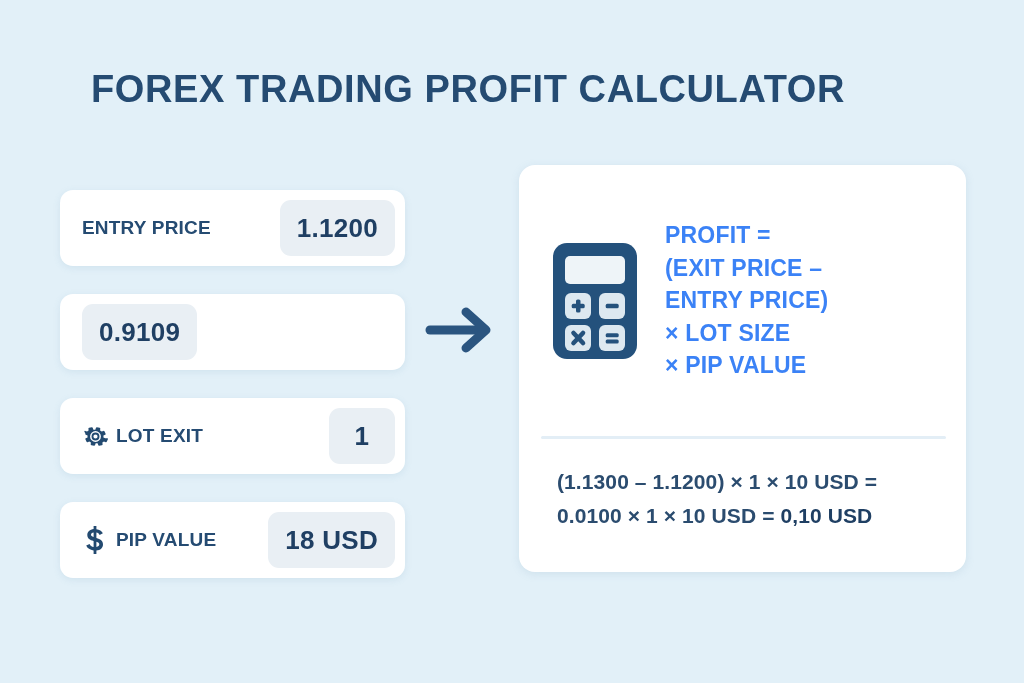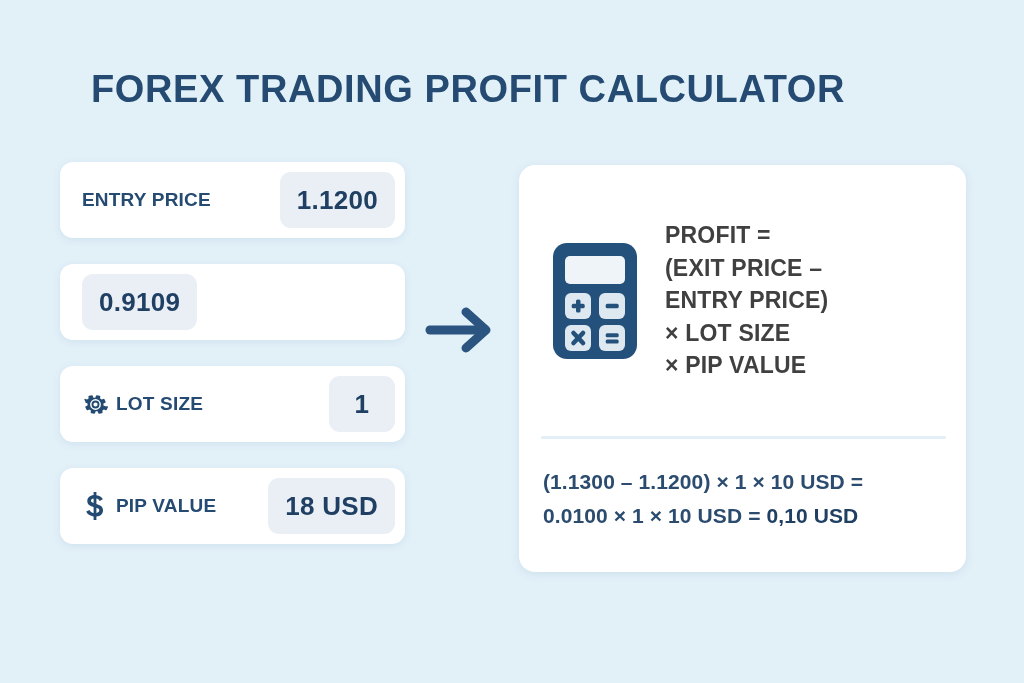--- a/index.html
+++ b/index.html
@@ -40,20 +40,21 @@
   .input-card {
     position: relative;
     height: 76px;
     margin-bottom: 26px;
     background: #ffffff;
     border-radius: 13px;
     box-shadow: 0 2px 7px rgba(120,160,190,0.16);
     display: flex;
     align-items: center;
     padding: 0 10px 0 22px;
+    margin-top: 28px;
   }
 
   .input-card .label-wrap {
     display: flex;
     align-items: center;
     gap: 8px;
     flex: 1 1 auto;
     min-width: 0;
   }
 
@@ -130,38 +131,38 @@
     flex: 0 0 auto;
     width: 92px;
     height: 124px;
   }
 
   .formula-text {
     flex: 1 1 auto;
     font-size: 23px;
     font-weight: bold;
     line-height: 1.42;
-    color: #404040;
+    color: #3b82f6;
     letter-spacing: 0.2px;
   }
   .formula-text .fline { display: block; white-space: nowrap; }
 
   .divider {
     position: absolute;
     left: 22px;
     top: 271px;
     width: 405px;
     height: 3px;
     background: #e3eef6;
     border-radius: 2px;
   }
 
   .calculation {
     position: absolute;
-    left: 24px;
+    left: 38px;
     top: 300px;
     width: 405px;
     font-size: 21px;
     line-height: 1.62;
     color: #2b4c6f;
     font-weight: bold;
     letter-spacing: 0.1px;
   }
   .calculation .cline { display: block; white-space: nowrap; }
   .calculation .result-strong { font-weight: bold; color: #1f3f63; }
@@ -185,21 +186,21 @@
   </div>
 
   <div class="input-card">
     <div class="label-wrap">
       <span class="icon-slot">
         <svg width="25" height="25" viewBox="0 0 24 24" fill="currentColor">
           <path d="M12 8.2a3.8 3.8 0 1 0 0 7.6 3.8 3.8 0 0 0 0-7.6zm0 5.8a2 2 0 1 1 0-4 2 2 0 0 1 0 4z"></path>
           <path d="M21.3 13.6l-1.7-.7a7.9 7.9 0 0 0 0-1.8l1.7-.7c.4-.2.6-.6.4-1l-1.1-2.4c-.2-.4-.6-.6-1-.4l-1.7.7a8 8 0 0 0-1.5-1.1l.2-1.8c0-.4-.2-.8-.7-.9l-2.6-.3c-.4 0-.8.2-.9.6l-.6 1.7a8 8 0 0 0-1.8 0l-.6-1.7c-.1-.4-.5-.7-.9-.6l-2.6.3c-.5.1-.8.5-.7.9l.2 1.8a8 8 0 0 0-1.5 1.1l-1.7-.7c-.4-.2-.8 0-1 .4L2.3 9.4c-.2.4 0 .8.4 1l1.7.7a7.9 7.9 0 0 0 0 1.8l-1.7.7c-.4.2-.6.6-.4 1l1.1 2.4c.2.4.6.6 1 .4l1.7-.7c.5.4 1 .8 1.5 1.1l-.2 1.8c0 .4.2.8.7.9l2.6.3c.4 0 .8-.2.9-.6l.6-1.7a8 8 0 0 0 1.8 0l.6 1.7c.1.4.5.7.9.6l2.6-.3c.5-.1.8-.5.7-.9l-.2-1.8c.5-.3 1-.7 1.5-1.1l1.7.7c.4.2.8 0 1-.4l1.1-2.4c.2-.4 0-.8-.4-1zM12 17.2a5.2 5.2 0 1 1 0-10.4 5.2 5.2 0 0 1 0 10.4z"></path>
         </svg>
       </span>
-      <span class="field-label">LOT SIZE</span>
+      <span class="field-label">LOT EXIT</span>
     </div>
     <div class="chip">1</div>
   </div>
 
   <div class="input-card">
     <div class="label-wrap">
       <span class="icon-slot">
         <svg width="20" height="28" viewBox="0 0 20 28" fill="currentColor">
           <path d="M11.4 12.1V6.6c1.5.3 2.6 1.1 3.2 2.3l3.3-1.7c-1.2-2.3-3.4-3.7-6.5-4V0H8.6v3.1C4.9 3.5 2.3 5.8 2.3 9c0 3.6 2.6 5 6.3 6v6c-1.9-.3-3.3-1.4-4-3.1L1.2 19.6c1.2 2.8 3.8 4.5 7.4 4.9V28h2.8v-3.5c4-.4 6.6-2.7 6.6-6.1 0-3.7-2.7-5.2-6.6-6.3zM8.6 11.1C6.8 10.5 6 9.9 6 8.8c0-1.1.9-1.9 2.6-2.2v4.5zm2.8 9.9v-5.2c2 .6 2.9 1.3 2.9 2.5 0 1.3-1 2.3-2.9 2.7z"></path>
         </svg>

